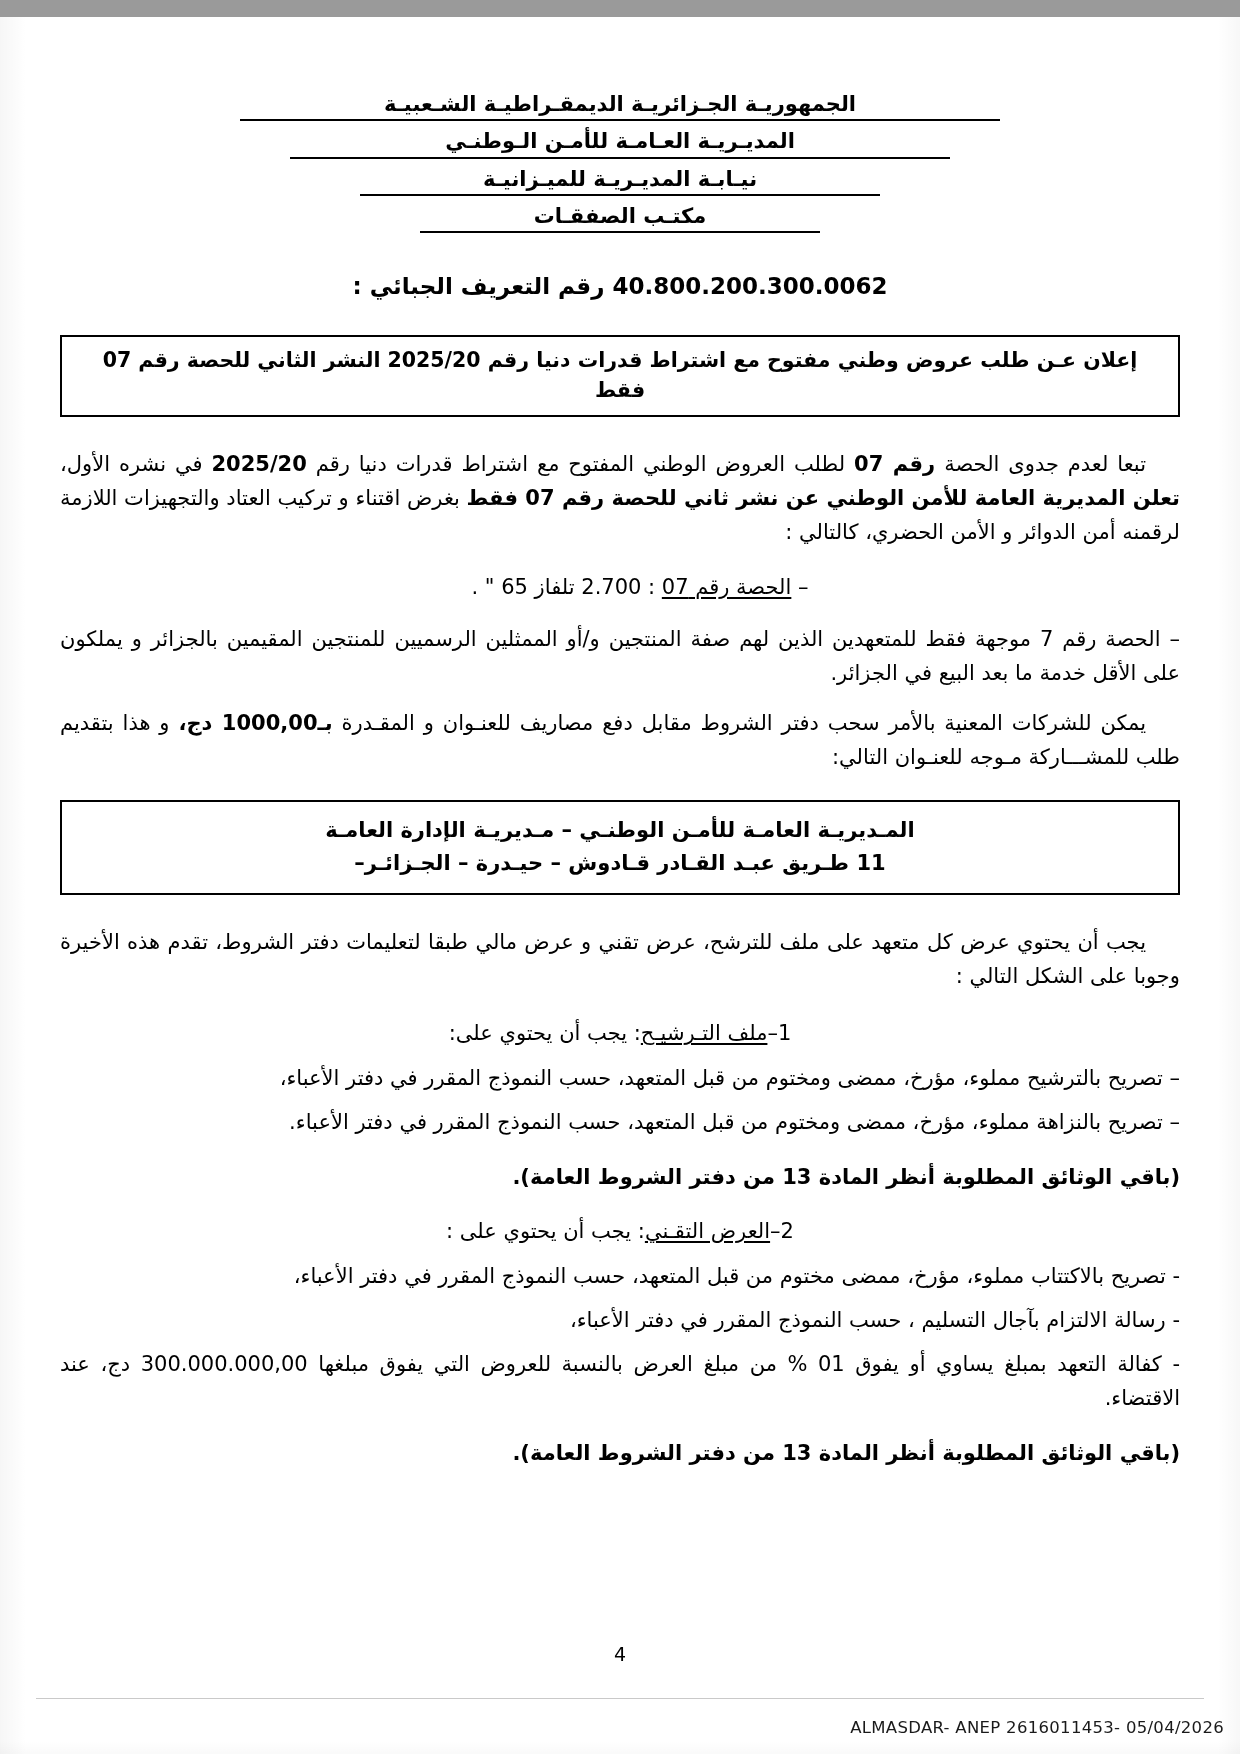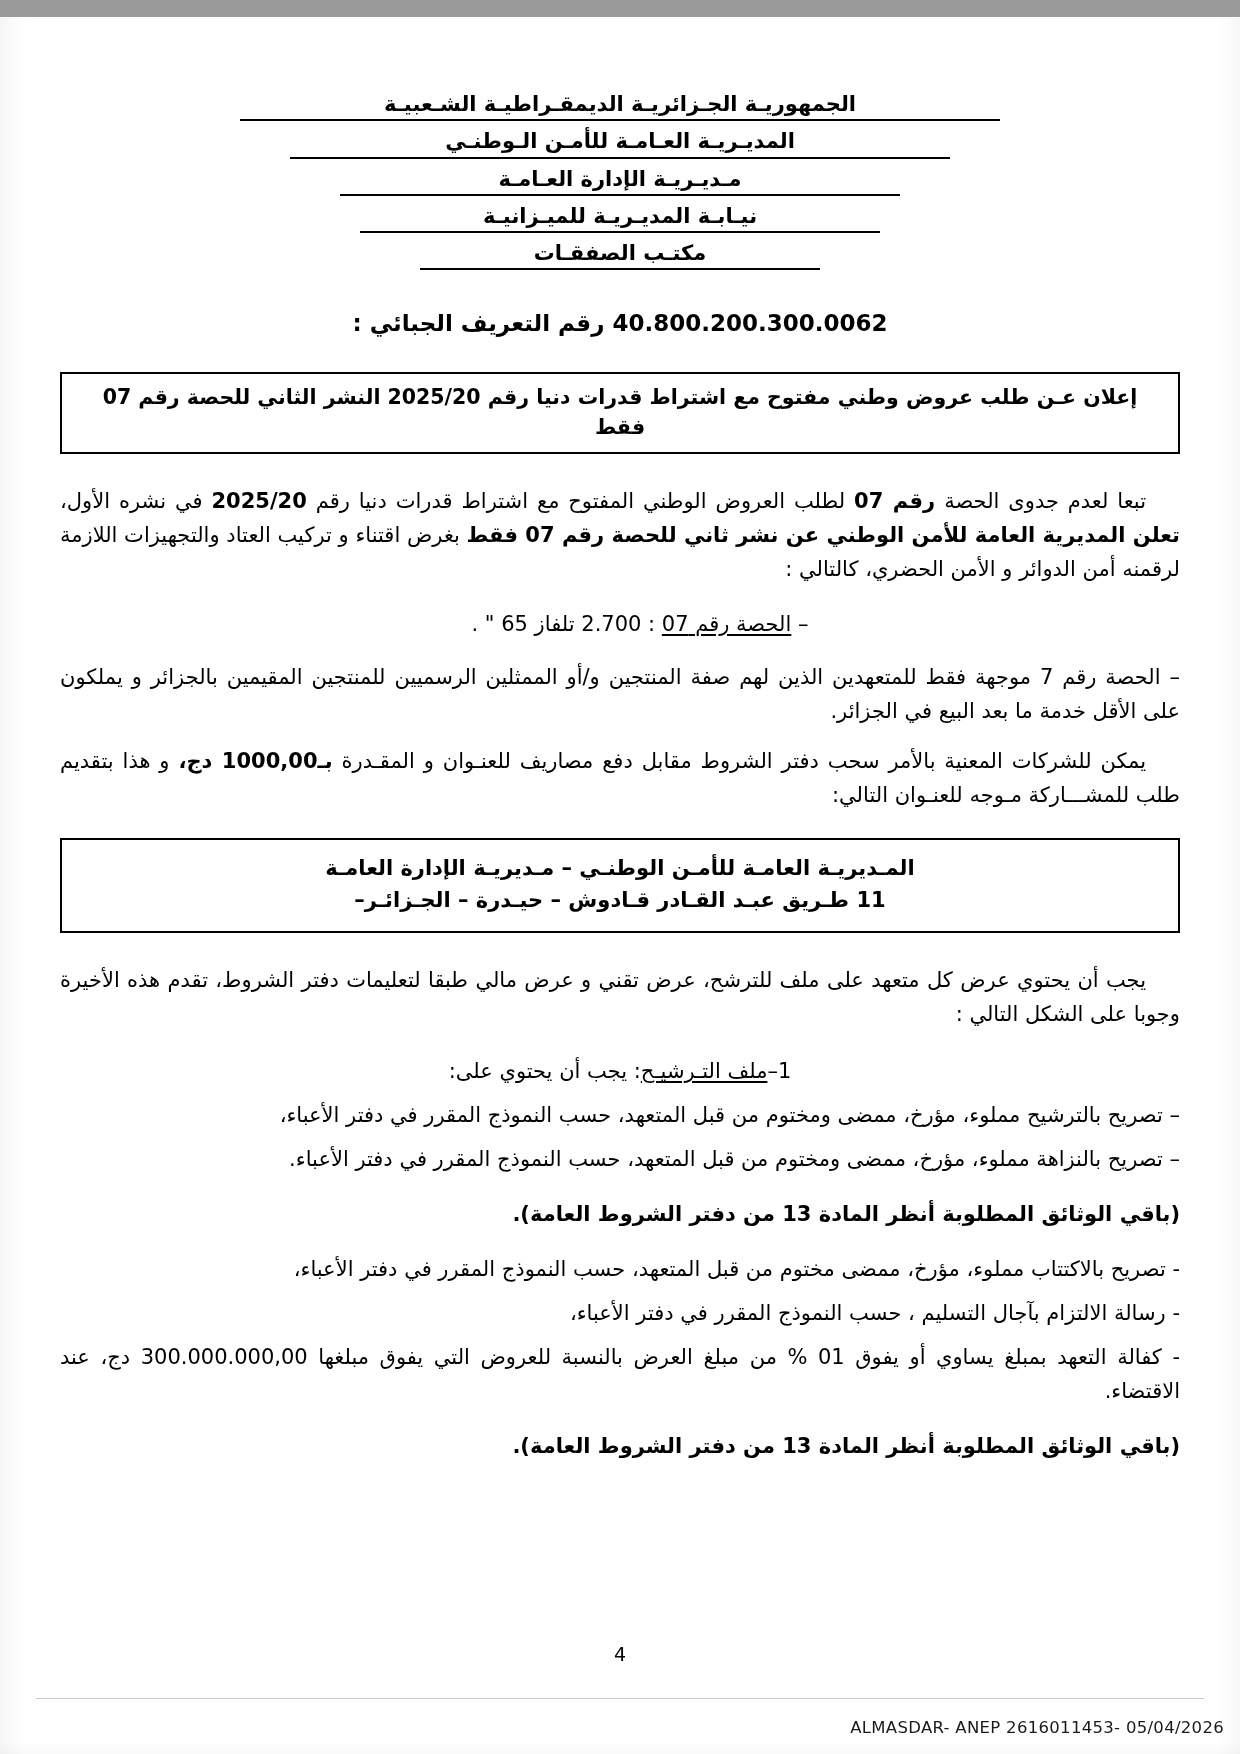--- a/index.html
+++ b/index.html
@@ -182,21 +182,20 @@
 </style>
 </head>
 <body>
 
 <div class="page">
   <div class="content">
 
     <div class="letterhead">
       <div class="lh-line lh1"><span class="u">الجمهوريـة الجـزائريـة الديمقـراطيـة الشـعبيـة</span></div>
       <div class="lh-line lh3"><span class="u">المديـريـة العـامـة للأمـن الـوطنـي</span></div>
-      <div class="lh-line lh4"><span class="u">مـديـريـة الإدارة العـامـة</span></div>
       <div class="lh-line lh5"><span class="u">نيـابـة المديـريـة للميـزانيـة</span></div>
       <div class="lh-line lh6"><span class="u">مكتـب الصفقـات</span></div>
     </div>
 
     <div class="taxid">
       <span class="num">40.800.200.300.0062</span>
       <span>رقم التعريف الجبائي  :</span>
     </div>
 
     <div class="box">
@@ -245,20 +244,23 @@
     <ul class="dashed">
       <li>– تصريح بالترشيح مملوء، مؤرخ، ممضى ومختوم من قبل المتعهد، حسب النموذج المقرر في دفتر الأعباء،</li>
       <li>– تصريح بالنزاهة مملوء، مؤرخ، ممضى ومختوم من قبل المتعهد، حسب النموذج المقرر في دفتر الأعباء.</li>
     </ul>
     <div class="note">
       <span>(باقي الوثائق المطلوبة أنظر المادة</span>
       <span>13</span>
       <span>من دفتر الشروط العامة).</span>
     </div>
 
+    <div class="section-head">
+      <span>2–</span><u>العرض التقـني</u><span>: يجب أن يحتوي على :</span>
+    </div>
     <ul class="dashed">
       <li>- تصريح بالاكتتاب مملوء، مؤرخ، ممضى مختوم من قبل المتعهد، حسب النموذج المقرر في دفتر الأعباء،</li>
       <li>-   رسالة الالتزام بآجال التسليم ، حسب النموذج المقرر في دفتر الأعباء،</li>
       <li>-   كفالة التعهد بمبلغ يساوي أو يفوق 01 % من مبلغ العرض بالنسبة للعروض التي يفوق مبلغها 300.000.000,00 دج، عند الاقتضاء.</li>
     </ul>
     <div class="note">
       <span>(باقي الوثائق المطلوبة أنظر المادة</span>
       <span>13</span>
       <span>من دفتر الشروط العامة).</span>
     </div>

